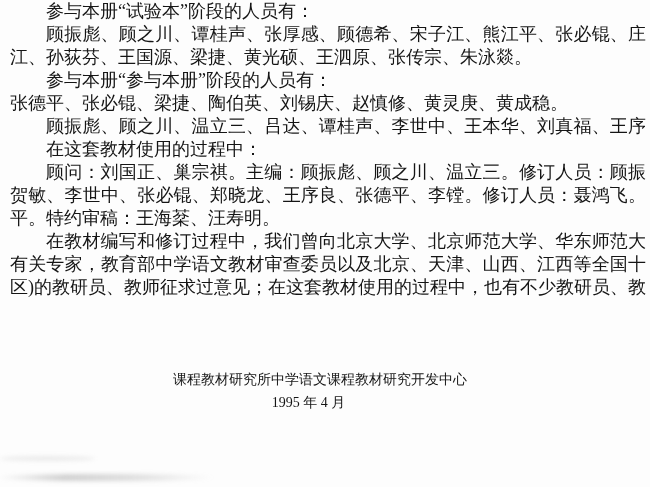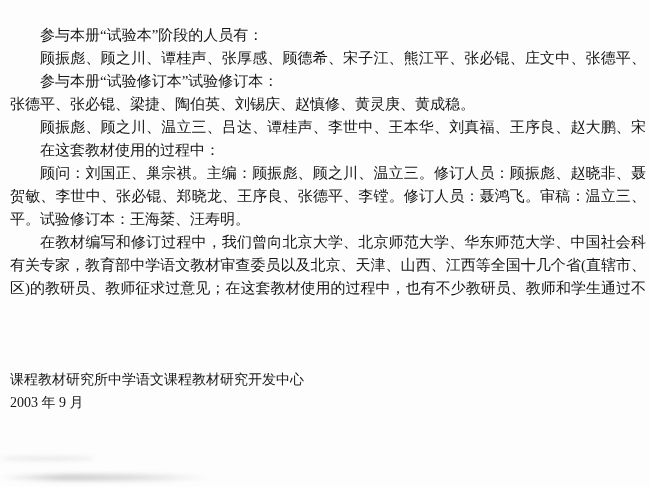--- a/index.html
+++ b/index.html
@@ -12,23 +12,23 @@
   }
   .page {
     position: relative;
     width: 650px; height: 487px;
     background: #fdfdfd;
     font-family: "Liberation Serif", "DejaVu Serif", serif;
     color: #151515;
   }
   .content {
     position: absolute;
-    left: 10px; top: 24px;
+    left: 10px; top: 0;
     width: 636px;
-    font-size: 15px;
+    font-size: 18px;
     line-height: 23px;
   }
   .tline {
     height: 23px;
     overflow: hidden;
     text-align: left;
     white-space: normal;
   }
   .tline.indent {
     text-indent: 2em;
@@ -38,21 +38,21 @@
     text-align-last: justify;
   }
   .footer {
     position: absolute;
     left: 10px; top: 368px;
     width: 636px;
     font-size: 14px;
     line-height: 23px;
   }
   .footer .tline {
-    text-align: left;
+    text-align: center;
   }
   .footer .org { padding-right: 16px; }
   .footer .date { padding-right: 39px; }
   .artifact {
     position: absolute;
     left: 0px; top: 474px;
     width: 215px; height: 7px;
     border-radius: 50%;
     background: linear-gradient(to right,
       rgba(150,150,150,0.05),
@@ -71,36 +71,37 @@
   }
 </style>
 </head>
 <body>
 
 <div class="page">
 
   <div class="content">
     <div class="tline indent">参与本册“试验本”阶段的人员有：</div>
     <div class="tline indent fill">顾振彪、顾之川、谭桂声、张厚感、顾德希、宋子江、熊江平、张必锟、庄文中、张德平、胡长</div>
+    <div class="tline">江、孙荻芬、王国源、梁捷、黄光硕、王泗原、张传宗、朱泳燚。</div>
 
-    <div class="tline indent">参与本册“试验修订本”试验修订本：</div>
+    <div class="tline indent">参与本册“参与本册”阶段的人员有：</div>
     <div class="tline">张德平、张必锟、梁捷、陶伯英、刘锡庆、赵慎修、黄灵庚、黄成稳。</div>
     <div class="tline indent fill">顾振彪、顾之川、温立三、吕达、谭桂声、李世中、王本华、刘真福、王序良、赵大鹏、宋子江、</div>
 
     <div class="tline indent">在这套教材使用的过程中：</div>
     <div class="tline indent fill">顾问：刘国正、巢宗祺。主编：顾振彪、顾之川、温立三。修订人员：顾振彪、赵晓非、聂鸿飞、</div>
     <div class="tline fill">贺敏、李世中、张必锟、郑晓龙、王序良、张德平、李镗。修订人员：聂鸿飞。审稿：温立三、熊江</div>
-    <div class="tline">平。试验修订本：王海棻、汪寿明。</div>
+    <div class="tline">平。特约审稿：王海棻、汪寿明。</div>
 
     <div class="tline indent fill">在教材编写和修订过程中，我们曾向北京大学、北京师范大学、华东师范大学、中国社会科学院的</div>
     <div class="tline fill">有关专家，教育部中学语文教材审查委员以及北京、天津、山西、江西等全国十几个省(直辖市、自治</div>
     <div class="tline fill">区)的教研员、教师征求过意见；在这套教材使用的过程中，也有不少教研员、教师和学生通过不同方式</div>
   </div>
 
   <div class="footer">
     <div class="tline org">课程教材研究所中学语文课程教材研究开发中心</div>
-    <div class="tline date">2003 年 9 月</div>
+    <div class="tline date">1995 年 4 月</div>
   </div>
 
   <div class="artifact"></div>
   <div class="artifact2"></div>
 
 </div>
 
 </body></html>

